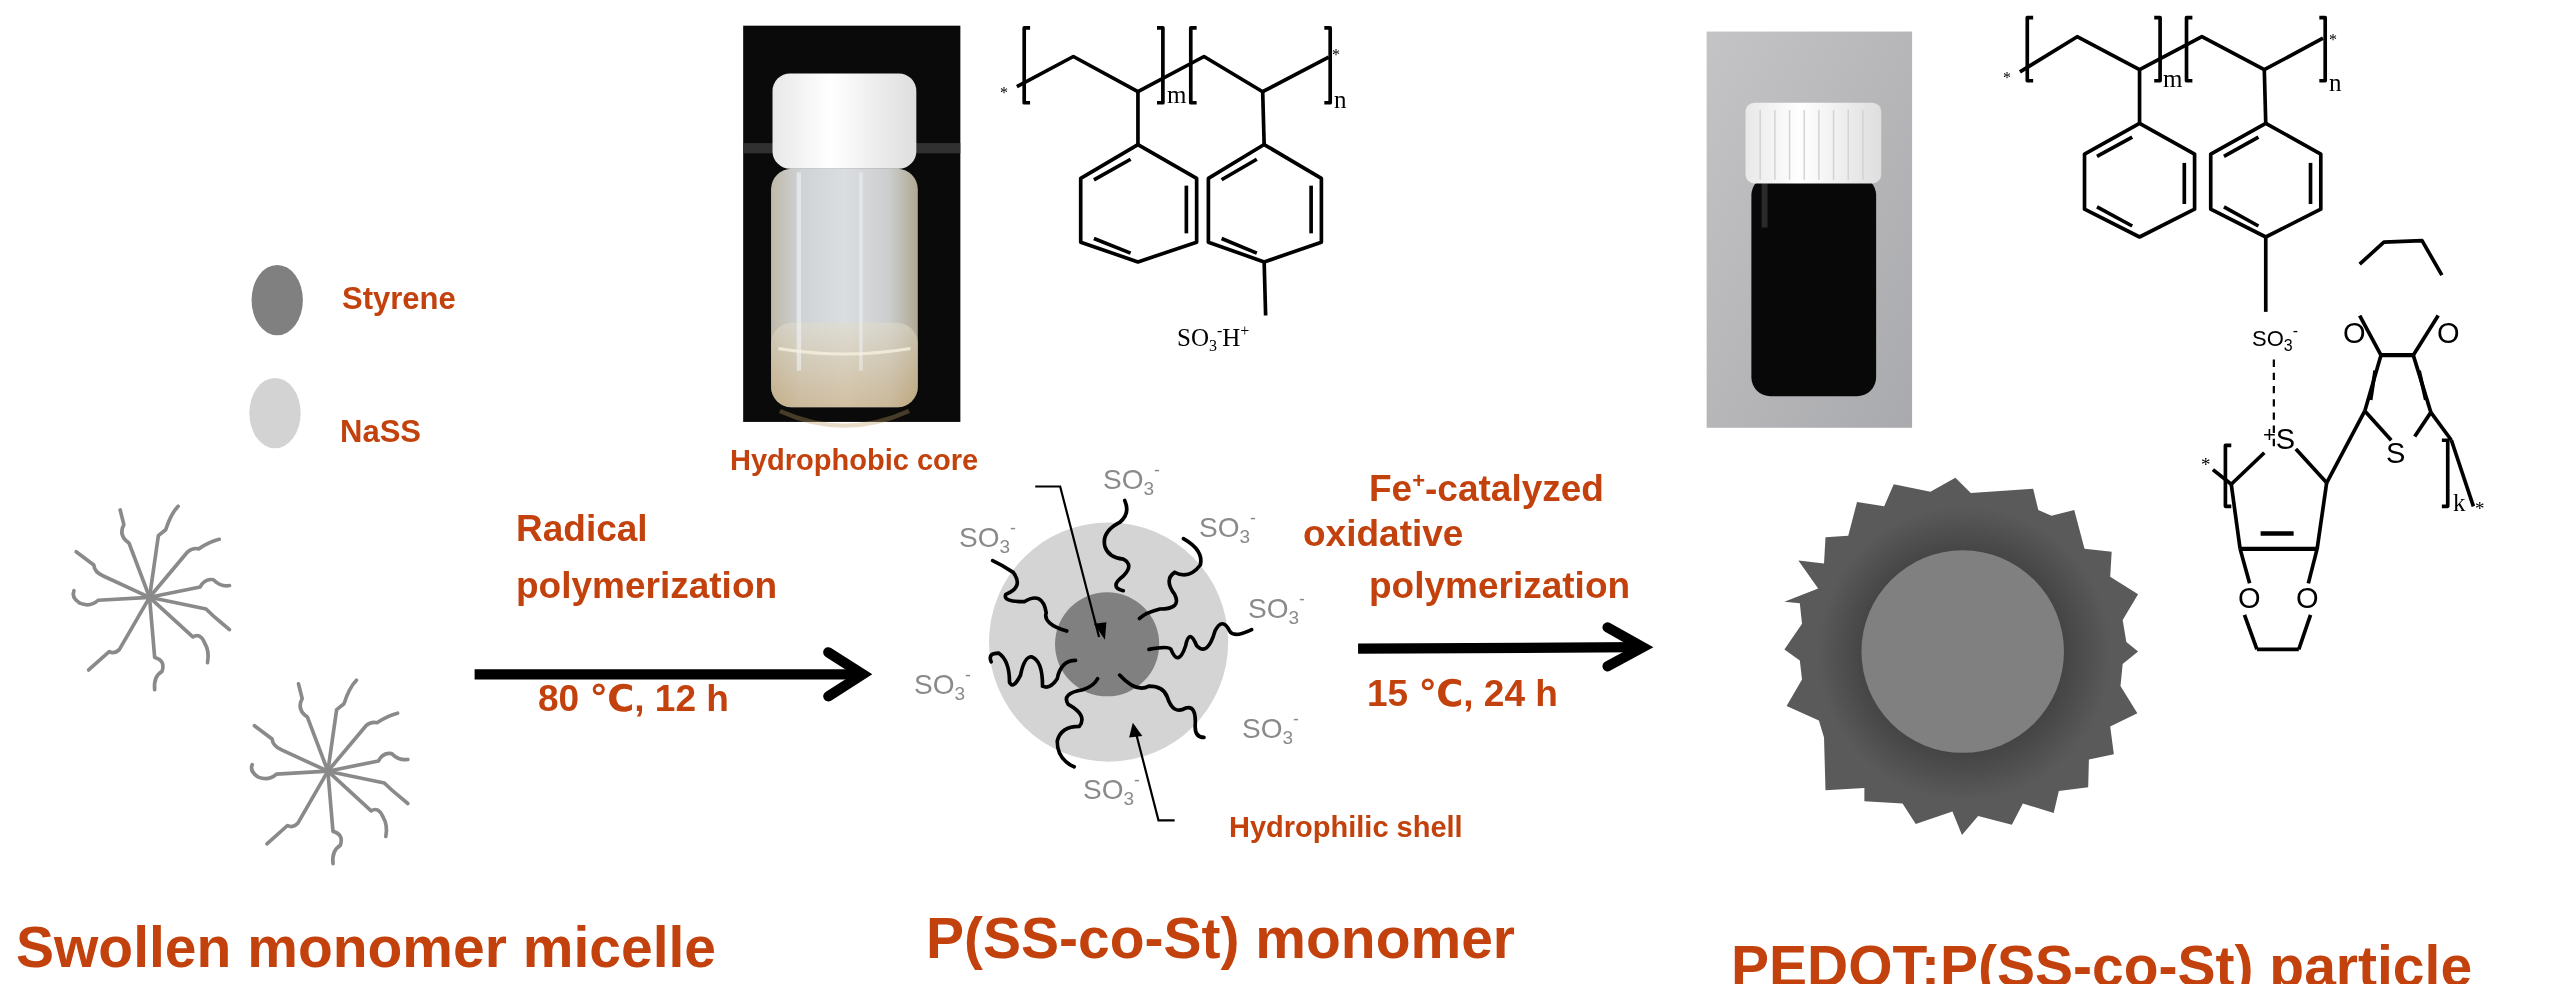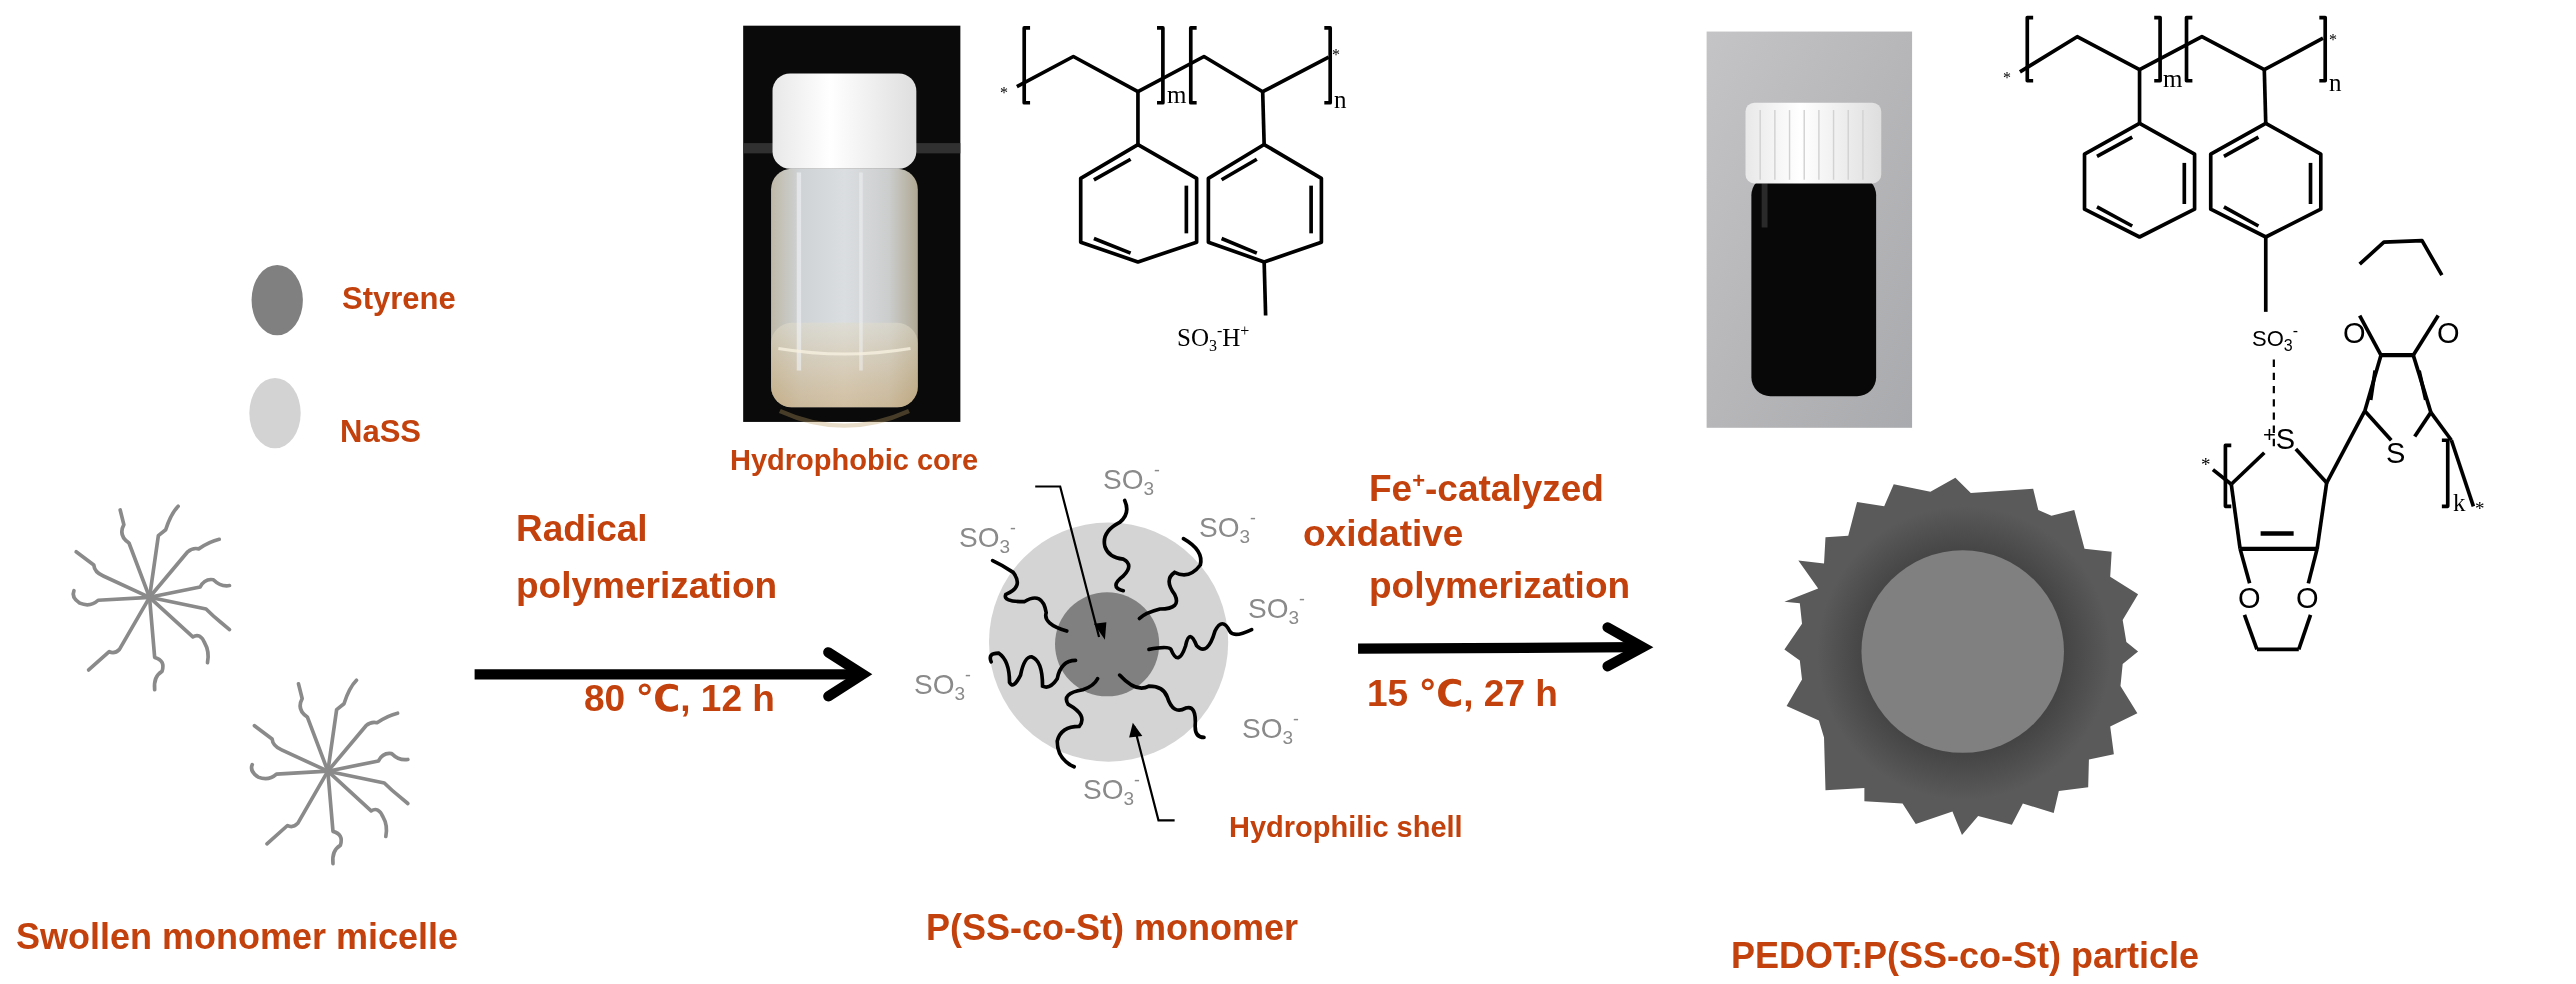--- a/index.html
+++ b/index.html
@@ -1,20 +1,20 @@
 <!DOCTYPE html>
 <html style="font-size:11.7px"><head>
 <meta charset="utf-8">
 <style>
   html, body { margin: 0; padding: 0; background: #ffffff; }
   body { width: 2576px; height: 984px; overflow: hidden; position: relative; font-family: "Liberation Sans", "DejaVu Sans", sans-serif; }
   #canvas { position: absolute; left: 0; top: 0; width: 2576px; height: 984px; }
   .lbl { position: absolute; font-family: "Liberation Sans", "DejaVu Sans", sans-serif; font-weight: bold; color: #c2410c; white-space: nowrap; line-height: 1; }
   .cond { font-size: 37px; line-height: 53px; }
-  .caption { font-size: 36px; }
+  .caption { font-size: 57px; }
   .legend-text { font-size: 31px; }
   .anno { font-size: 29px; }
   .so3 { position: absolute; font-family: "Liberation Sans", "DejaVu Sans", sans-serif; color: #8a8a8a; font-size: 28px; white-space: nowrap; line-height: 1; }
   .so3 sub { font-size: 19px; vertical-align: -5.9px; }
   .so3 sup { font-size: 17.6px; vertical-align: 13.2px; }
   .chem { position: absolute; font-family: "Liberation Serif", "DejaVu Serif", serif; color: #000; font-size: 25px; line-height: 1; white-space: nowrap; }
   .chem-sans { position: absolute; font-family: "Liberation Sans", "DejaVu Sans", sans-serif; color: #000; font-size: 28px; line-height: 1; white-space: nowrap; }
   .chem sub, .chem-sans sub { font-size: 16px; vertical-align: -4.4px; }
   .chem sup, .chem-sans sup { font-size: 16px; vertical-align: 10.3px; }
 </style>
@@ -226,26 +226,26 @@
     <circle cx="2676" cy="890" r="200" fill="url(#pedotGrad)" opacity="0.85"></circle>
     <circle cx="2674" cy="888" r="138" fill="#808080"></circle>
   </g>
 </svg>
 
 <div class="lbl legend-text" style="left:342px; top:283px;">Styrene</div>
 <div class="lbl legend-text" style="left:340px; top:416px;">NaSS</div>
 
 <div class="lbl cond" style="left:516px; top:502px;">Radical</div>
 <div class="lbl cond" style="left:516px; top:559px;">polymerization</div>
-<div class="lbl cond" style="left:584px; top:672px;">80 ℃, 12 h</div>
+<div class="lbl cond" style="left:538px; top:672px;">80 ℃, 12 h</div>
 
 <div class="lbl cond" style="left:1369px; top:454px;"><span>Fe</span><sup style="font-size:22px;">+</sup><span>-catalyzed</span></div>
 <div class="lbl cond" style="left:1303px; top:507px;">oxidative</div>
 <div class="lbl cond" style="left:1369px; top:559px;">polymerization</div>
-<div class="lbl cond" style="left:1367px; top:667px;">15 ℃, 27 h</div>
+<div class="lbl cond" style="left:1367px; top:667px;">15 ℃, 24 h</div>
 
 <div class="lbl anno" style="left:730px; top:446px;">Hydrophobic core</div>
 <div class="lbl anno" style="left:1229px; top:813px;">Hydrophilic shell</div>
 
 <div class="so3" style="left:1103px; top:462px;"><span>SO</span><sub>3</sub><sup>-</sup></div>
 <div class="so3" style="left:1199px; top:510px;"><span>SO</span><sub>3</sub><sup>-</sup></div>
 <div class="so3" style="left:959px; top:520px;"><span>SO</span><sub>3</sub><sup>-</sup></div>
 <div class="so3" style="left:1248px; top:591px;"><span>SO</span><sub>3</sub><sup>-</sup></div>
 <div class="so3" style="left:914px; top:667px;"><span>SO</span><sub>3</sub><sup>-</sup></div>
 <div class="so3" style="left:1242px; top:711px;"><span>SO</span><sub>3</sub><sup>-</sup></div>

